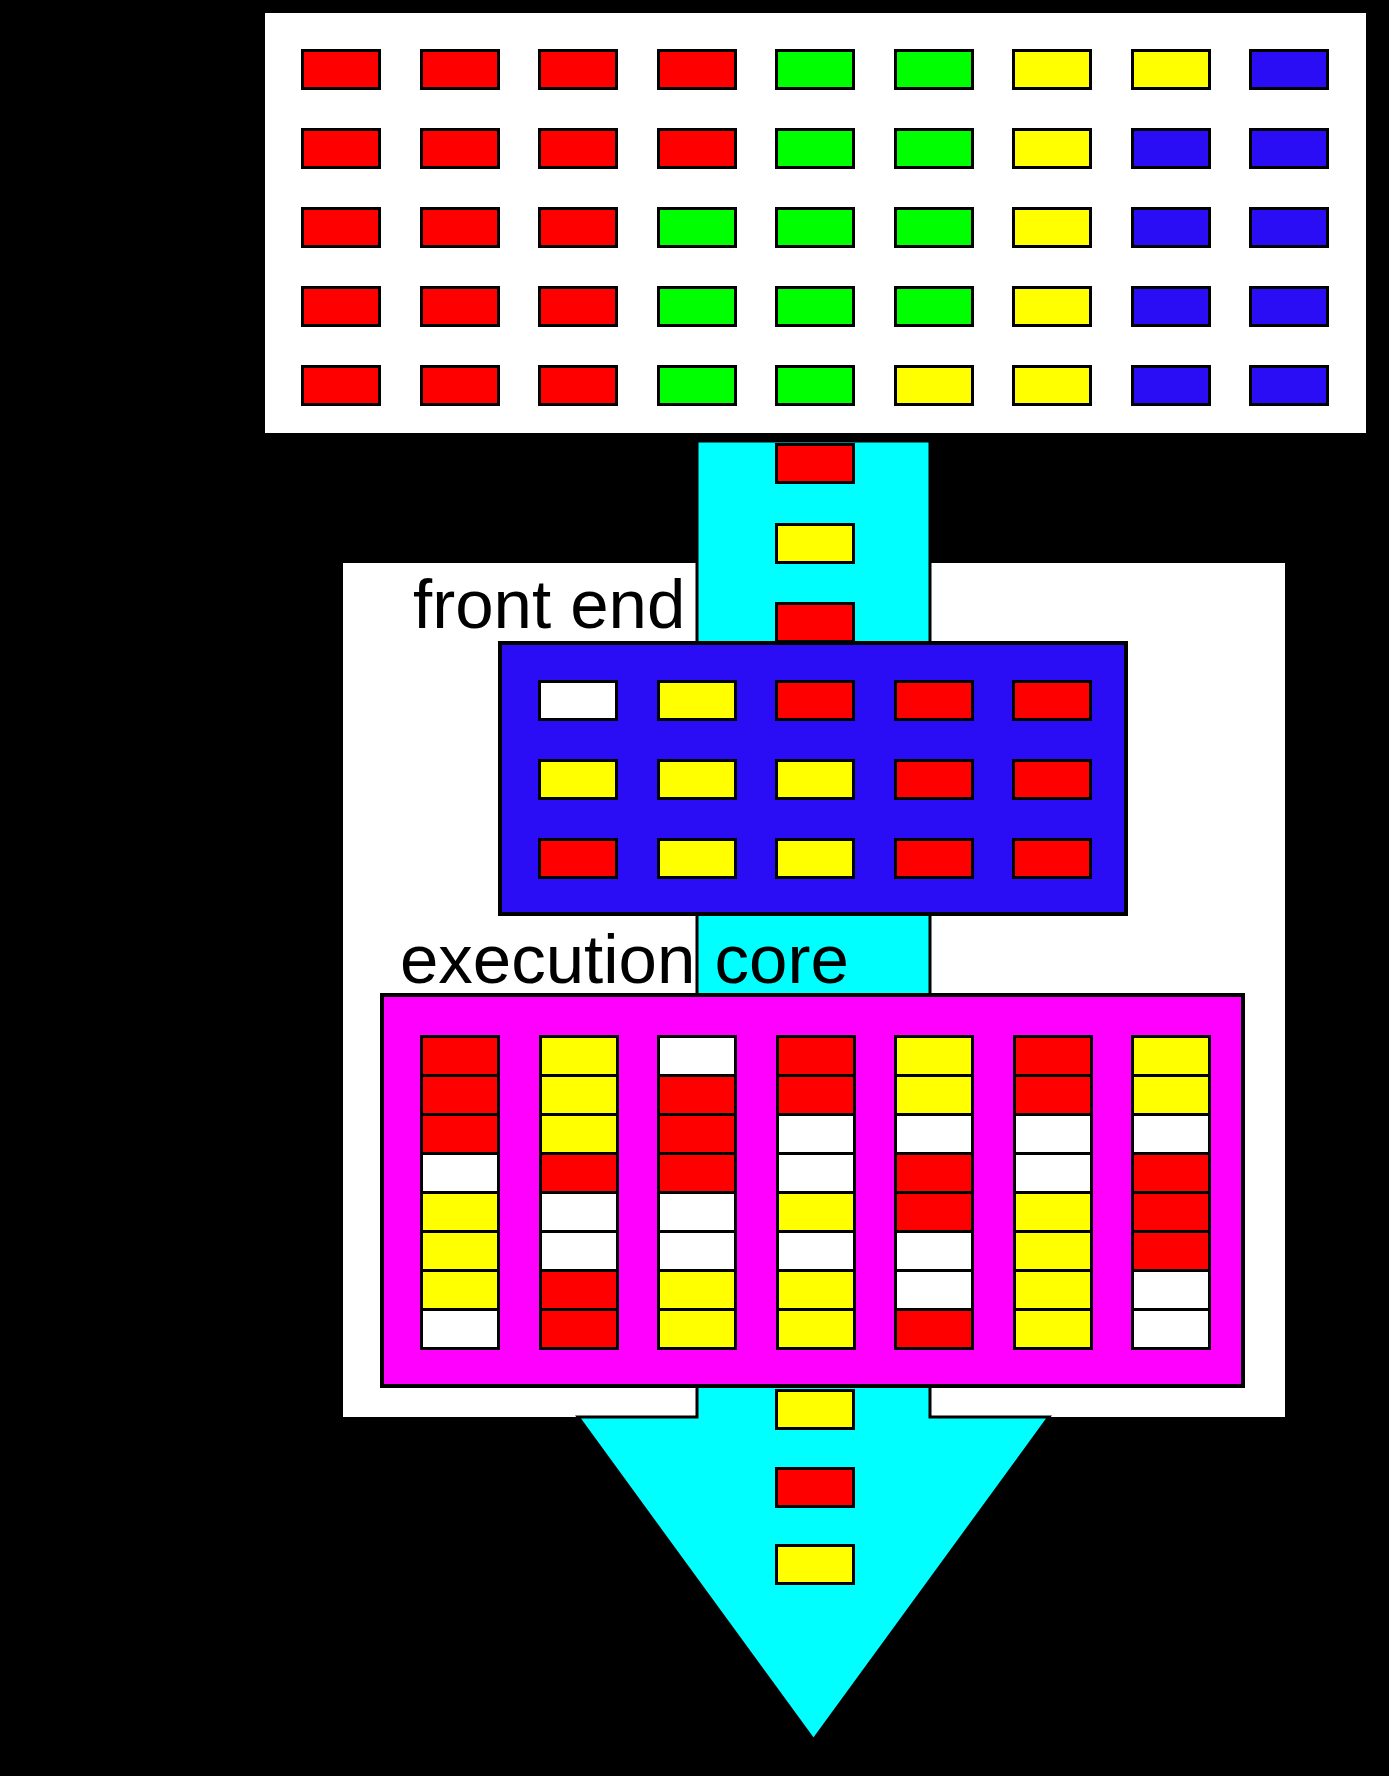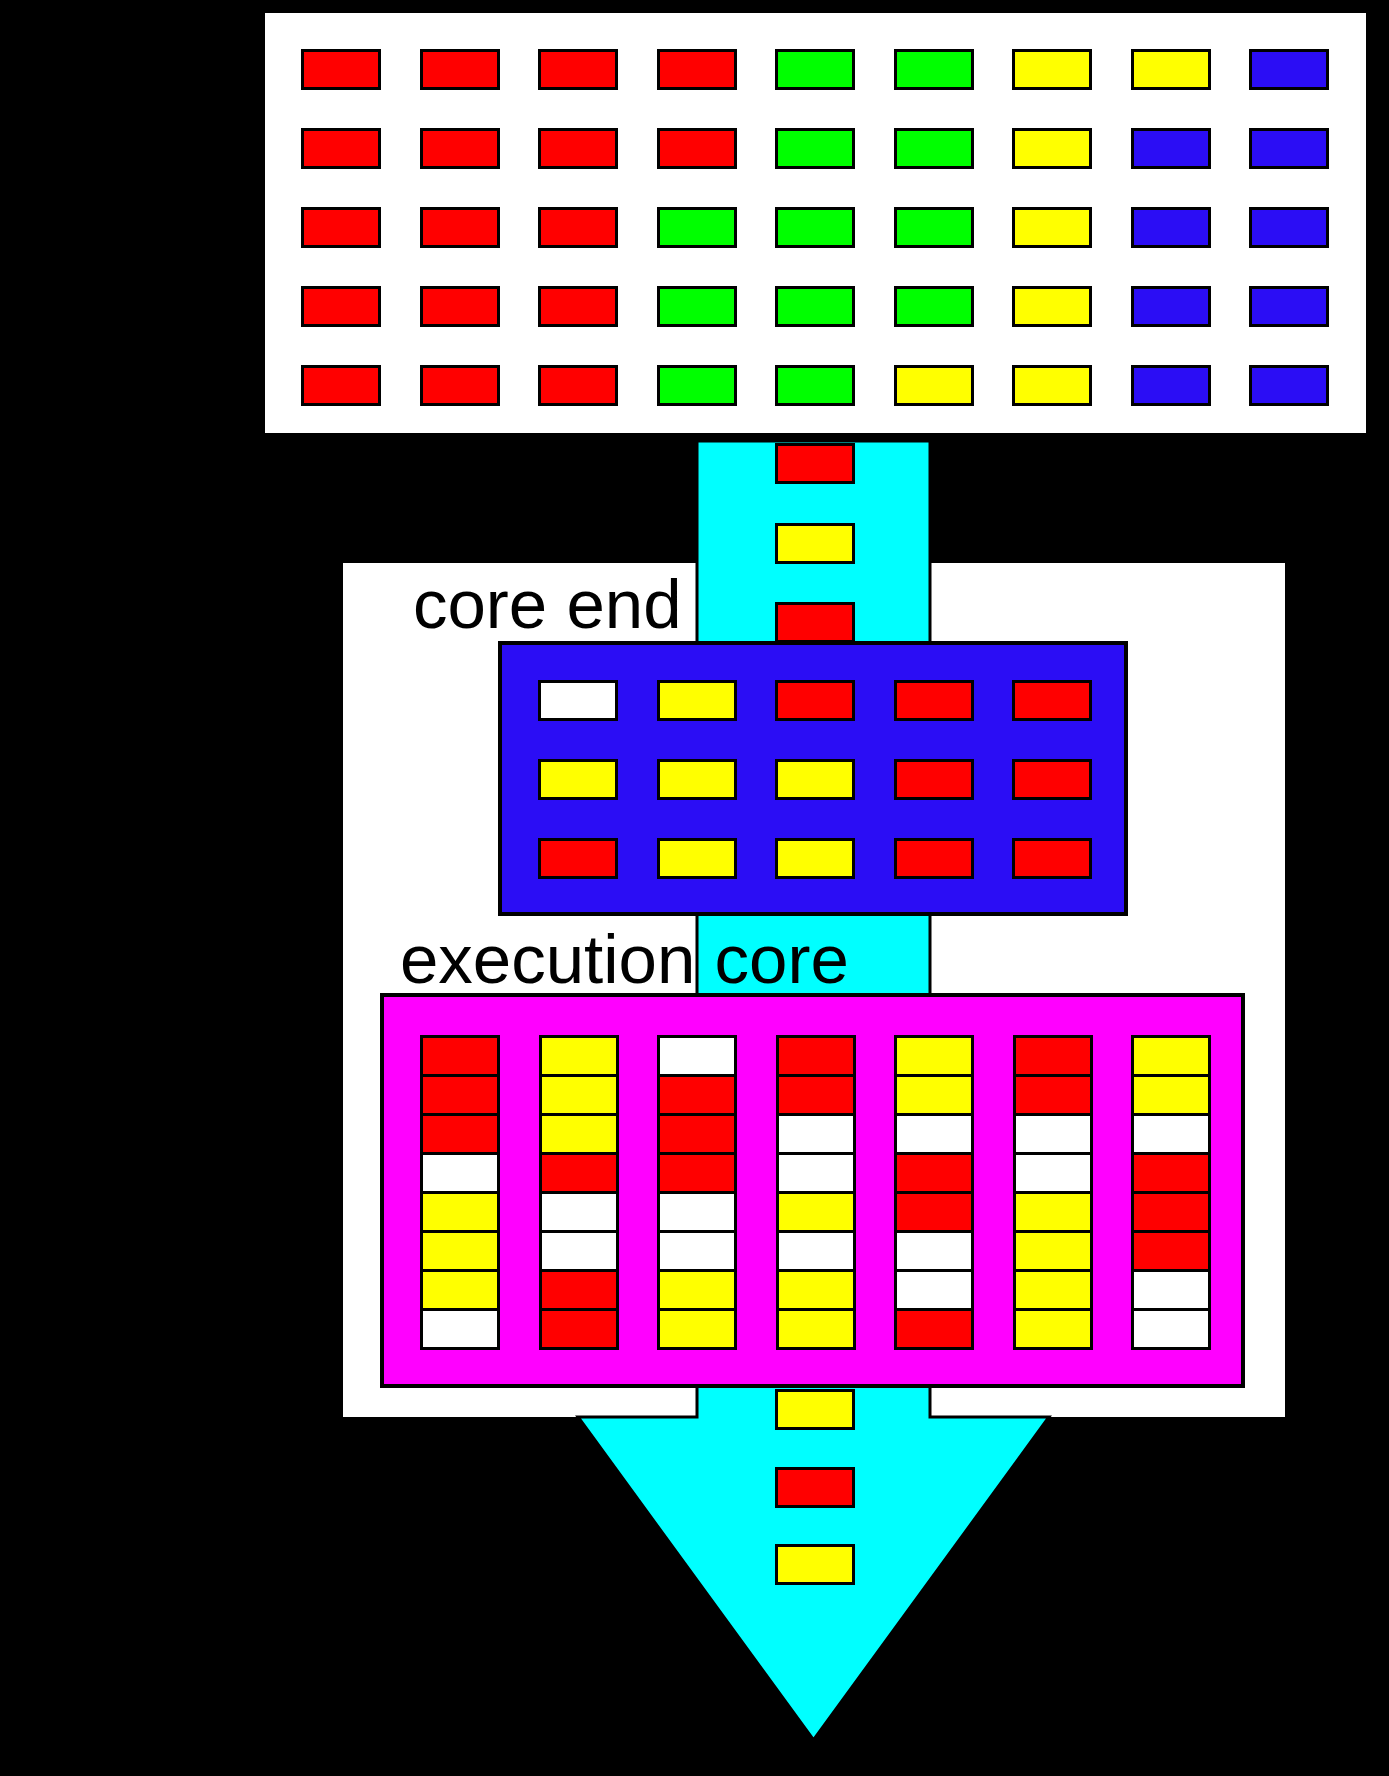--- a/index.html
+++ b/index.html
@@ -98,21 +98,21 @@
       <div class="cell" style="background: rgb(43, 13, 245);"></div>
     </div>
   </div>
 
 <div class="abs" id="processor-panel" style="background: rgb(255, 255, 255);"></div>
 
 <svg class="abs" id="pipeline-arrow-svg" width="1389" height="1776" viewBox="0 0 1389 1776">
   <polygon points="697,441 930,441 930,1417 1049,1417 813.5,1740 578,1417 697,1417" stroke="#000" stroke-width="3" style="fill: rgb(0, 255, 255);"></polygon>
 </svg>
 
-<div class="abs diagram-label" id="front-end-label">core end</div>
+<div class="abs diagram-label" id="front-end-label">front end</div>
 <div class="abs diagram-label" id="exec-core-label">execution core</div>
 
 <div class="abs" id="decode-box" style="background: rgb(43, 13, 245);">
     <div class="cell-row">
       <div class="cell" style="background: rgb(255, 255, 255);"></div>
       <div class="cell" style="background: rgb(255, 255, 0);"></div>
       <div class="cell" style="background: rgb(255, 0, 0);"></div>
       <div class="cell" style="background: rgb(255, 0, 0);"></div>
       <div class="cell" style="background: rgb(255, 0, 0);"></div>
     </div>

